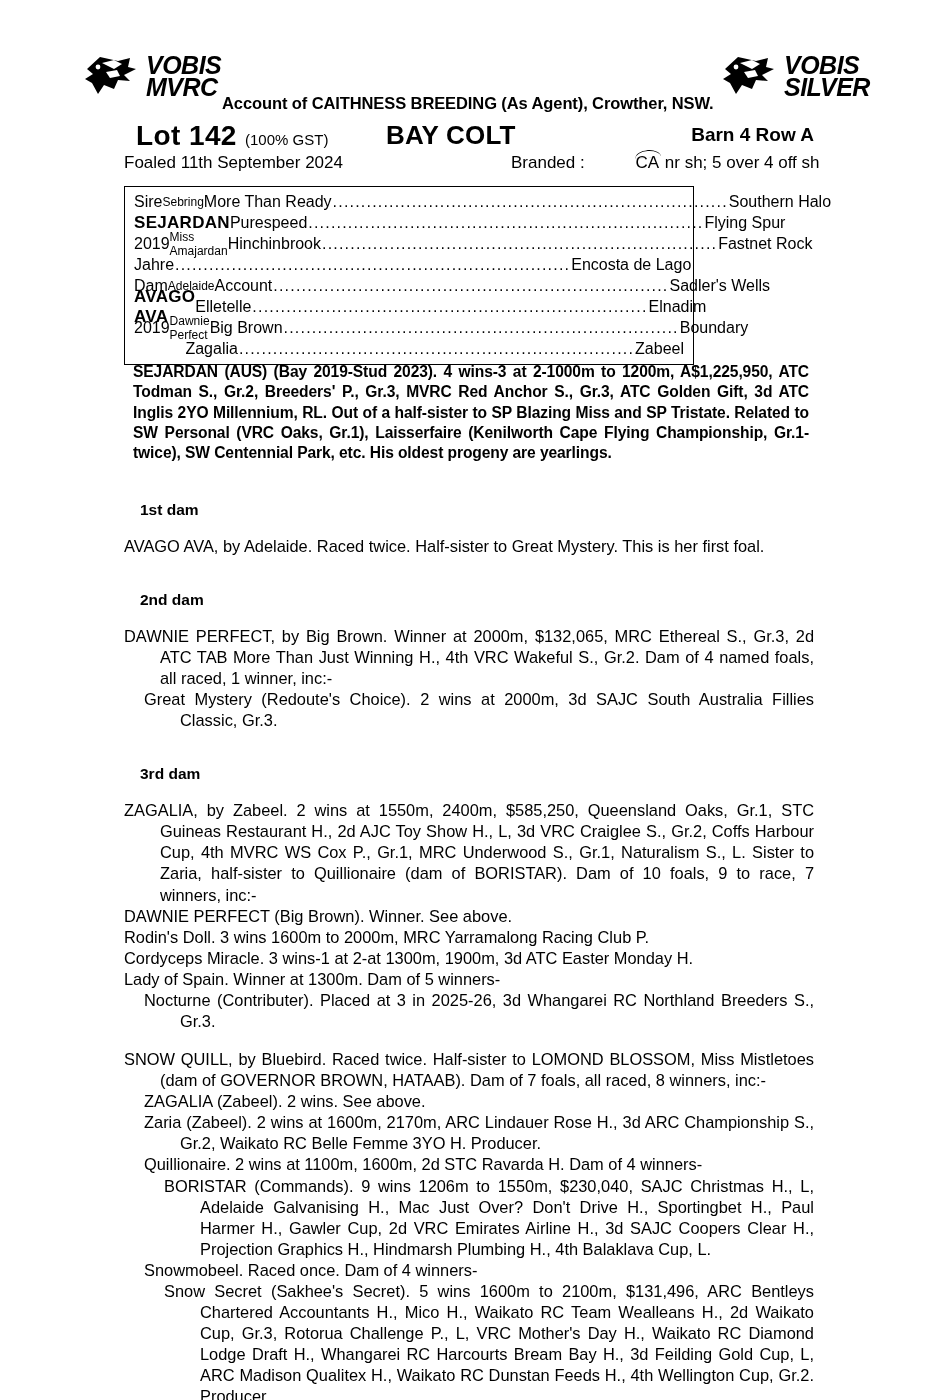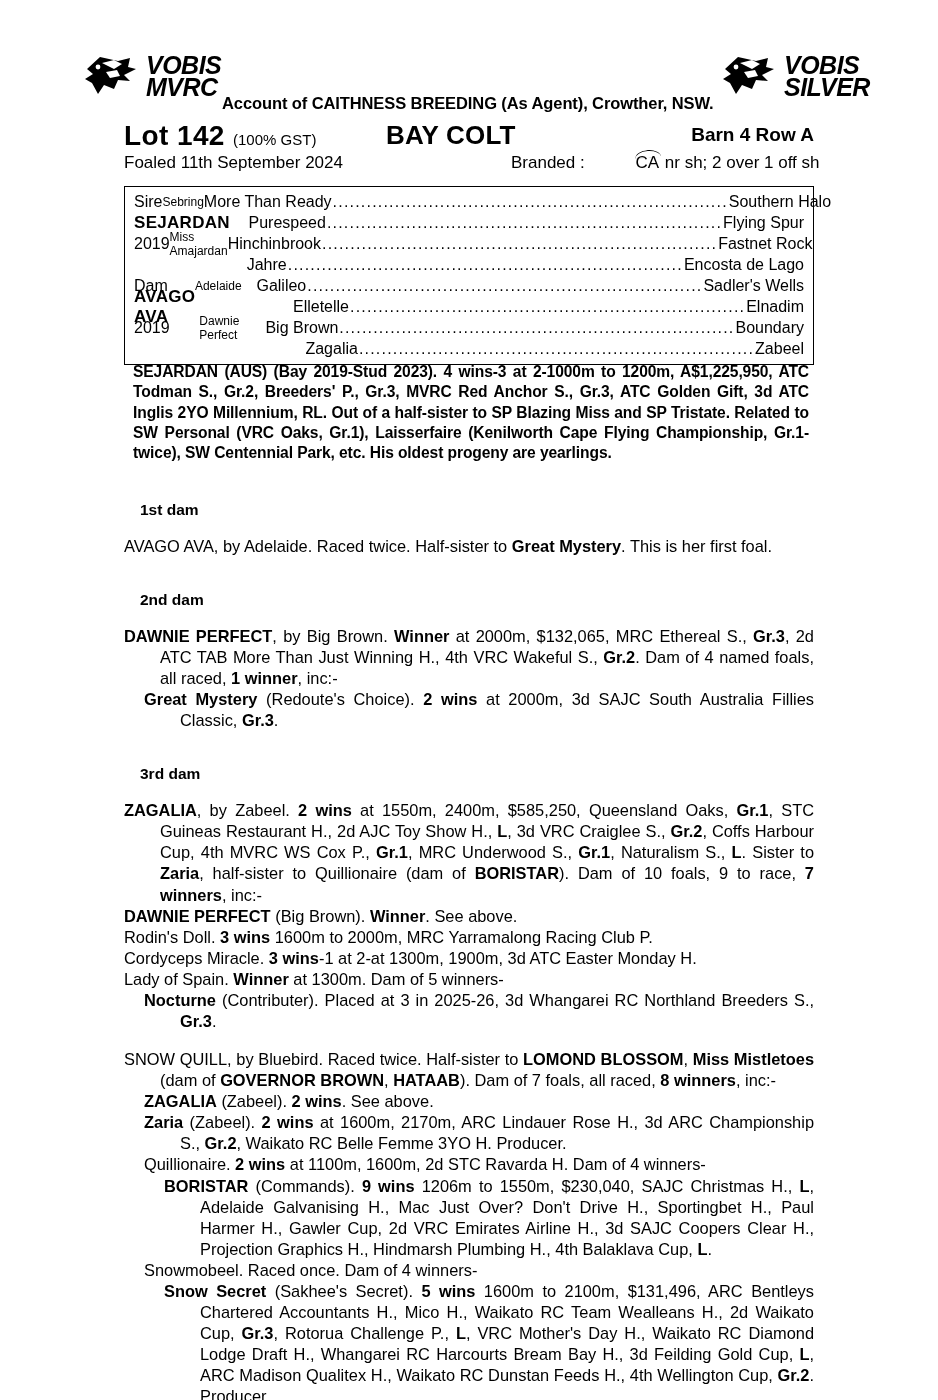--- a/index.html
+++ b/index.html
@@ -53,21 +53,21 @@
 
   .title-row {
     position: absolute;
     left: 124px;
     top: 120px;
     width: 690px;
     height: 34px;
   }
   .lot-title {
     position: absolute;
-    left: 0; top: 0;
+    left: 12px; top: 0;
     font-size: 28px;
     font-weight: bold;
     letter-spacing: 0.4px;
     white-space: nowrap;
   }
   .lot-gst {
     font-size: 15px;
     font-weight: normal;
     letter-spacing: 0;
   }
@@ -118,21 +118,21 @@
     border-top: 1.4px solid #000;
     border-radius: 50%/100% 100% 0 0;
     transform: rotate(-4deg);
   }
 
   
   .ped-table {
     position: absolute;
     left: 124px;
     top: 186px;
-    width: 690px;
+    width: 570px;
     border: 1.2px solid #000;
     box-sizing: border-box;
     padding: 4px 0 5px 0;
   }
   .ped-row {
     display: flex;
     height: 21px;
     align-items: center;
   }
   .ped-c1 { width: 192px; padding-left: 9px; box-sizing: border-box; font-size: 16px; }
@@ -190,21 +190,21 @@
     text-align: justify;
     text-indent: 0;
   }
   
   .lv0 { padding-left: 0px;  text-indent: 0; }
   .lv0.hang { padding-left: 36px; text-indent: -36px; }
   .lv1 { padding-left: 20px; }
   .lv1.hang { padding-left: 56px; text-indent: -36px; }
   .lv2 { padding-left: 40px; }
   .lv2.hang { padding-left: 76px; text-indent: -36px; }
-  b { font-weight: bold; }
+  b { font-weight: normal; }
 </style>
 </head>
 <body>
 
 <div class="page">
 
   <div class="logo logo-left">
     <span>
       <svg width="56" height="42" viewBox="0 0 56 42">
         <path d="M3 14 L16 2 L34 6 L46 3 L44 12 L52 14 L40 20 L46 26 L34 25 L30 34 L20 30 L14 39 L8 28 L1 24 L9 19 Z" fill="#000"></path>
@@ -241,21 +241,21 @@
       <span>Lot 142</span>
       <span class="lot-gst">(100% GST)</span>
     </div>
     <div class="colour-sex">BAY COLT</div>
     <div class="barn-row">Barn 4 Row A</div>
   </div>
 
   <div class="subtitle-row">
     <div class="foaled">Foaled 11th September 2024</div>
     <div class="branded">
-      <span>Branded : </span><span class="brand-mark"><span class="arc"></span><span>CA</span></span><span> nr sh; 2 over 1 off sh</span>
+      <span>Branded : </span><span class="brand-mark"><span class="arc"></span><span>CA</span></span><span> nr sh; 5 over 4 off sh</span>
     </div>
   </div>
 
   <div class="ped-table" id="ped-table">
       <div class="ped-row">
         <div class="ped-c1 ">Sire</div>
         <div class="ped-c2">Sebring</div>
         <div class="ped-c3">
           <span class="leader">
             <span class="lft">More Than Ready</span>
@@ -295,21 +295,21 @@
             <span class="dots">......................................................................</span>
             <span class="rgt">Encosta de Lago</span>
           </span>
         </div>
       </div>
       <div class="ped-row">
         <div class="ped-c1 ">Dam</div>
         <div class="ped-c2">Adelaide</div>
         <div class="ped-c3">
           <span class="leader">
-            <span class="lft">Galileo</span>
+            <span class="lft">Account</span>
             <span class="dots">......................................................................</span>
             <span class="rgt">Sadler's Wells</span>
           </span>
         </div>
       </div>
       <div class="ped-row">
         <div class="ped-c1 ped-name">AVAGO AVA</div>
         <div class="ped-c2"></div>
         <div class="ped-c3">
           <span class="leader">

